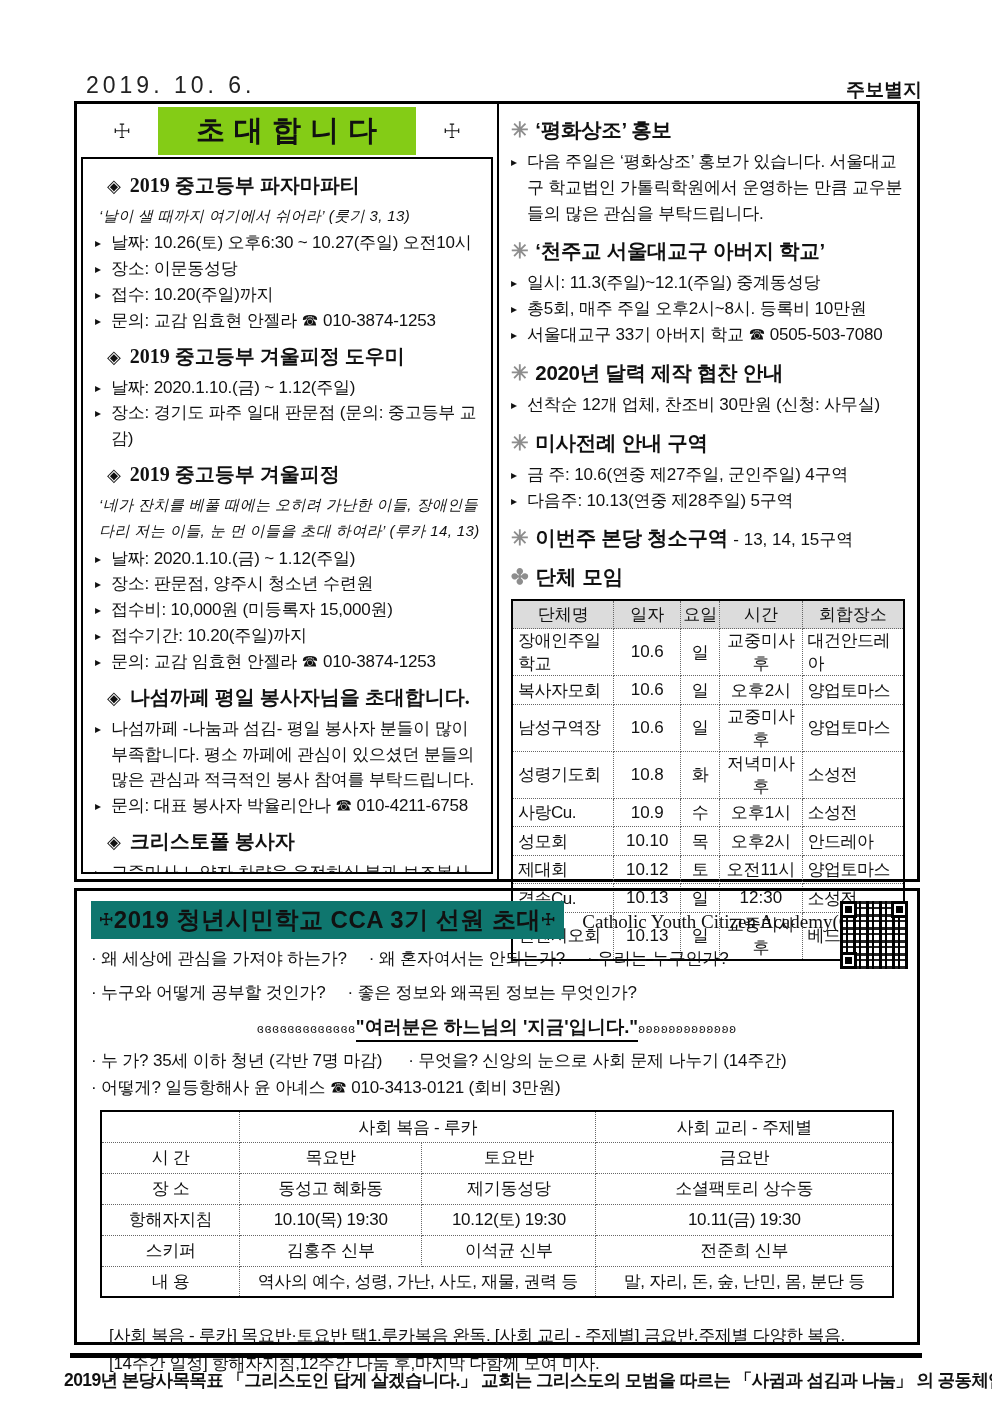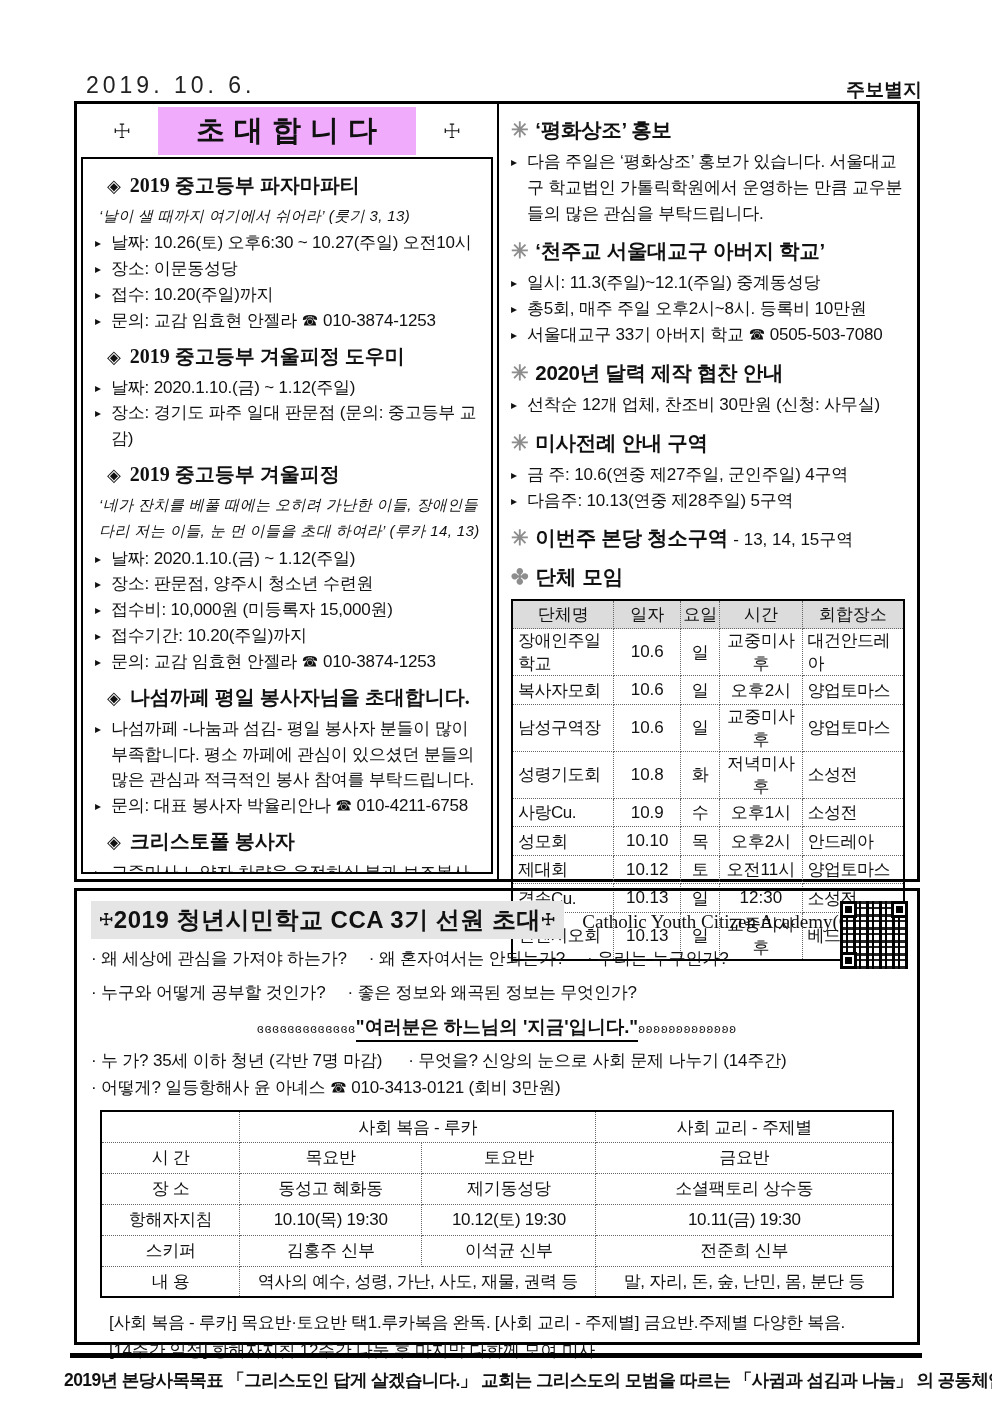--- a/index.html
+++ b/index.html
@@ -14,21 +14,21 @@
 
   
   .main-box { position:absolute; left:74px; top:101px; width:846px; height:781px;
     border:3px solid #000; display:flex; }
   .col-left { width:422px; border-right:2px solid #000; display:flex; flex-direction:column; }
   .col-right { flex:1; padding:8px 12px 4px 12px; }
 
   
   .invite-head { height:53px; display:flex; align-items:center; justify-content:space-between; padding:0 36px; }
   .cross { font-size:20px; line-height:1; }
-  .invite-title { background:#f0abfc; font-size:29px; font-weight:800; letter-spacing:9px;
+  .invite-title { background:#84cc16; font-size:29px; font-weight:800; letter-spacing:9px;
     padding:4px 30px 4px 38px; white-space:nowrap; }
 
   .invite-inner { margin:0 4px 5px 4px; border:2px solid #000; flex:1; padding:10px 8px 4px 12px; overflow:hidden; }
 
   .sec { margin-bottom:9px; }
   .sec-title { font-size:20px; font-weight:bold; padding-left:12px; margin:3px 0 5px 0;font-family:Liberation Serif, serif; }
   .diamond { font-size:18px; margin-right:9px; font-weight:normal; }
   .script { font-size:15px; font-style:italic; letter-spacing:0.4px; margin:1px 0 3px 4px; line-height:1.55; }
   .item { display:flex; font-size:17px; line-height:1.52; }
   .item .b { width:16px; flex:none; font-size:12px; padding-top:4px; }
@@ -44,41 +44,41 @@
   .meet-title { font-size:20.5px; font-weight:bold; margin:10px 0 8px 0; }
   table.meet { width:100%; border-collapse:collapse; border:2px solid #000; font-size:17px; }
   table.meet th, table.meet td { border:1px dotted #666; height:28.5px; text-align:center; font-weight:normal; }
   table.meet th { background:#dcdcdc; }
   table.meet td.nm { text-align:left; padding-left:5px; letter-spacing:-0.5px; }
 
   
   .cca-box { position:absolute; left:74px; top:888px; width:846px; height:457px;
     border:3px solid #000; padding:8px 10px 0 10px; }
   .cca-head { margin:2px 0 4px 4px; }
-  .cca-bar { display:inline-block; background:#e5e5e5; font-size:24px; font-weight:800; letter-spacing:0.5px; padding:3px 8px;text-align:center; }
+  .cca-bar { display:inline-block; background:#0f766e; font-size:24px; font-weight:800; letter-spacing:0.5px; padding:3px 8px;text-align:center; }
   .cca-bar .cross { font-size:16px; vertical-align:3px; }
   .cca-sub { font-family:"Liberation Serif", serif; font-size:19px; margin-left:14px; }
   .qr { position:absolute; right:9px; top:10px; width:68px; height:68px;
     background:
       repeating-linear-gradient(0deg, rgba(0,0,0,.85) 0 3px, transparent 3px 8px, rgba(0,0,0,.85) 8px 10px, transparent 10px 13px),
       repeating-linear-gradient(90deg, #000 0 3px, #fff 3px 6px, #000 6px 8px, #fff 8px 13px);
   }
   .qr .f { position:absolute; width:17px; height:17px; border:3px solid #000; background:#fff; }
   .qr .f::after { content:""; position:absolute; inset:2px; background:#000; }
   .qr .f1 { left:0; top:0; } .qr .f2 { right:0; top:0; } .qr .f3 { left:0; bottom:0; }
 
   .cca-q { font-size:17px; line-height:1.65; margin:6px 2px 0 4px; display:flex; letter-spacing:-0.2px; }
   .cca-q span { margin-right:22px; }
   .motto-row { display:flex; justify-content:center; align-items:center; margin:7px 0 5px 0; }
   .deco { font-size:13px; letter-spacing:1px; color:#222; }
   .motto { font-size:18.5px; font-weight:bold; border-bottom:2px solid #000; padding-bottom:1px; }
   .cca-w { font-size:17px; line-height:1.6; margin:0 2px 0 4px; display:flex; letter-spacing:-0.2px; }
   .cca-w span { margin-right:26px; }
 
-  table.cca { width:calc(100% - 26px); margin:9px 13px 11px 13px; border-collapse:collapse; border:2px solid #000; font-size:17px; }
+  table.cca { width:calc(100% - 26px); margin:9px 13px 24px 13px; border-collapse:collapse; border:2px solid #000; font-size:17px; }
   table.cca td { border:1px dotted #666; height:31px; text-align:center; letter-spacing:-0.3px; }
 
   .cca-notes { font-size:17px; line-height:1.62; margin:2px 4px 0 22px; letter-spacing:-0.3px; }
 
   
   .foot-rule { position:absolute; left:70px; top:1353px; width:852px; height:5px; background:#000; }
   .foot-text { position:absolute; left:64px; top:1368px; width:864px; font-size:17.5px; font-weight:bold;
     text-align:center; letter-spacing:-0.6px; white-space:nowrap; }
 </style>
 </head>

